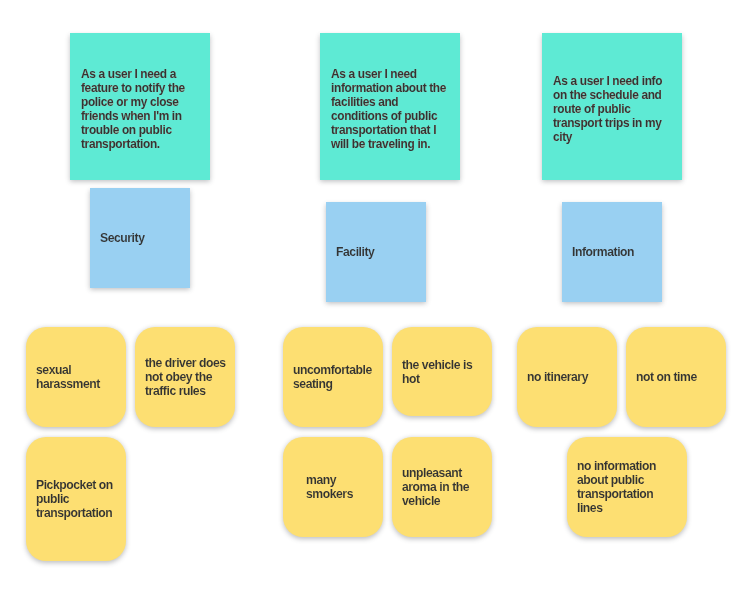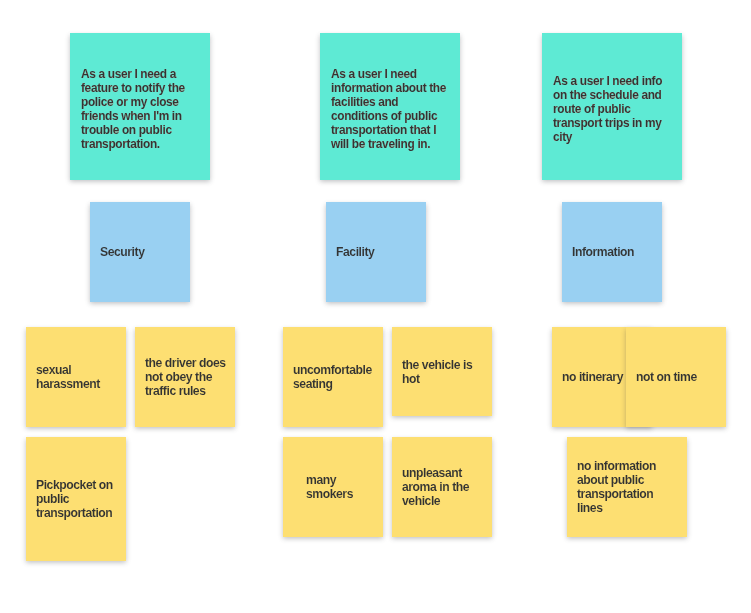--- a/index.html
+++ b/index.html
@@ -53,31 +53,32 @@
     line-height: 16px;
     padding: 0 8.4px 0 9.6px;
   }
   .note-story {
     background: #fddf72;
     -webkit-text-stroke: 0.1px #fddf72;
     font-size: 12.2px;
     letter-spacing: -0.45px;
     line-height: 14px;
     padding: 0 6.2px 0 9.8px;
+    border-radius: 20px;
   }
 </style>
 </head>
 <body>
 
 <div id="board">
 
   <div class="note note-epic" style="left:70px;top:33px;width:140px;height:147px;">
     <span class="txt">As a user I need a feature to notify the police or my close friends when I'm in trouble on public transportation.</span>
   </div>
-  <div class="note note-theme" style="left:90px;top:202px;width:100px;height:100px;">
+  <div class="note note-theme" style="left:90px;top:188px;width:100px;height:100px;">
     <span class="txt">Security</span>
   </div>
   <div class="note note-story" style="left:26px;top:327px;width:100px;height:100px;">
     <span class="txt">sexual harassment</span>
   </div>
   <div class="note note-story" style="left:135px;top:327px;width:100px;height:100px;">
     <span class="txt">the driver does not obey the traffic rules</span>
   </div>
   <div class="note note-story" style="left:26px;top:437px;width:100px;height:124px;">
     <span class="txt">Pickpocket on public transportation</span>
@@ -101,21 +102,21 @@
   <div class="note note-story" style="left:392px;top:437px;width:100px;height:100px;">
     <span class="txt">unpleasant aroma in the vehicle</span>
   </div>
 
   <div class="note note-epic" style="left:542px;top:33px;width:140px;height:147px;">
     <span class="txt">As a user I need info on the schedule and route of public transport trips in my city</span>
   </div>
   <div class="note note-theme" style="left:562px;top:202px;width:100px;height:100px;">
     <span class="txt">Information</span>
   </div>
-  <div class="note note-story" style="left:517px;top:327px;width:100px;height:100px;margin-left:35px;">
+  <div class="note note-story" style="left:517px;top:327px;width:100px;height:100px;">
     <span class="txt">no itinerary</span>
   </div>
   <div class="note note-story" style="left:626px;top:327px;width:100px;height:100px;">
     <span class="txt">not on time</span>
   </div>
   <div class="note note-story" style="left:567px;top:437px;width:120px;height:100px;">
     <span class="txt">no information about public transportation lines</span>
   </div>
 
 </div>

